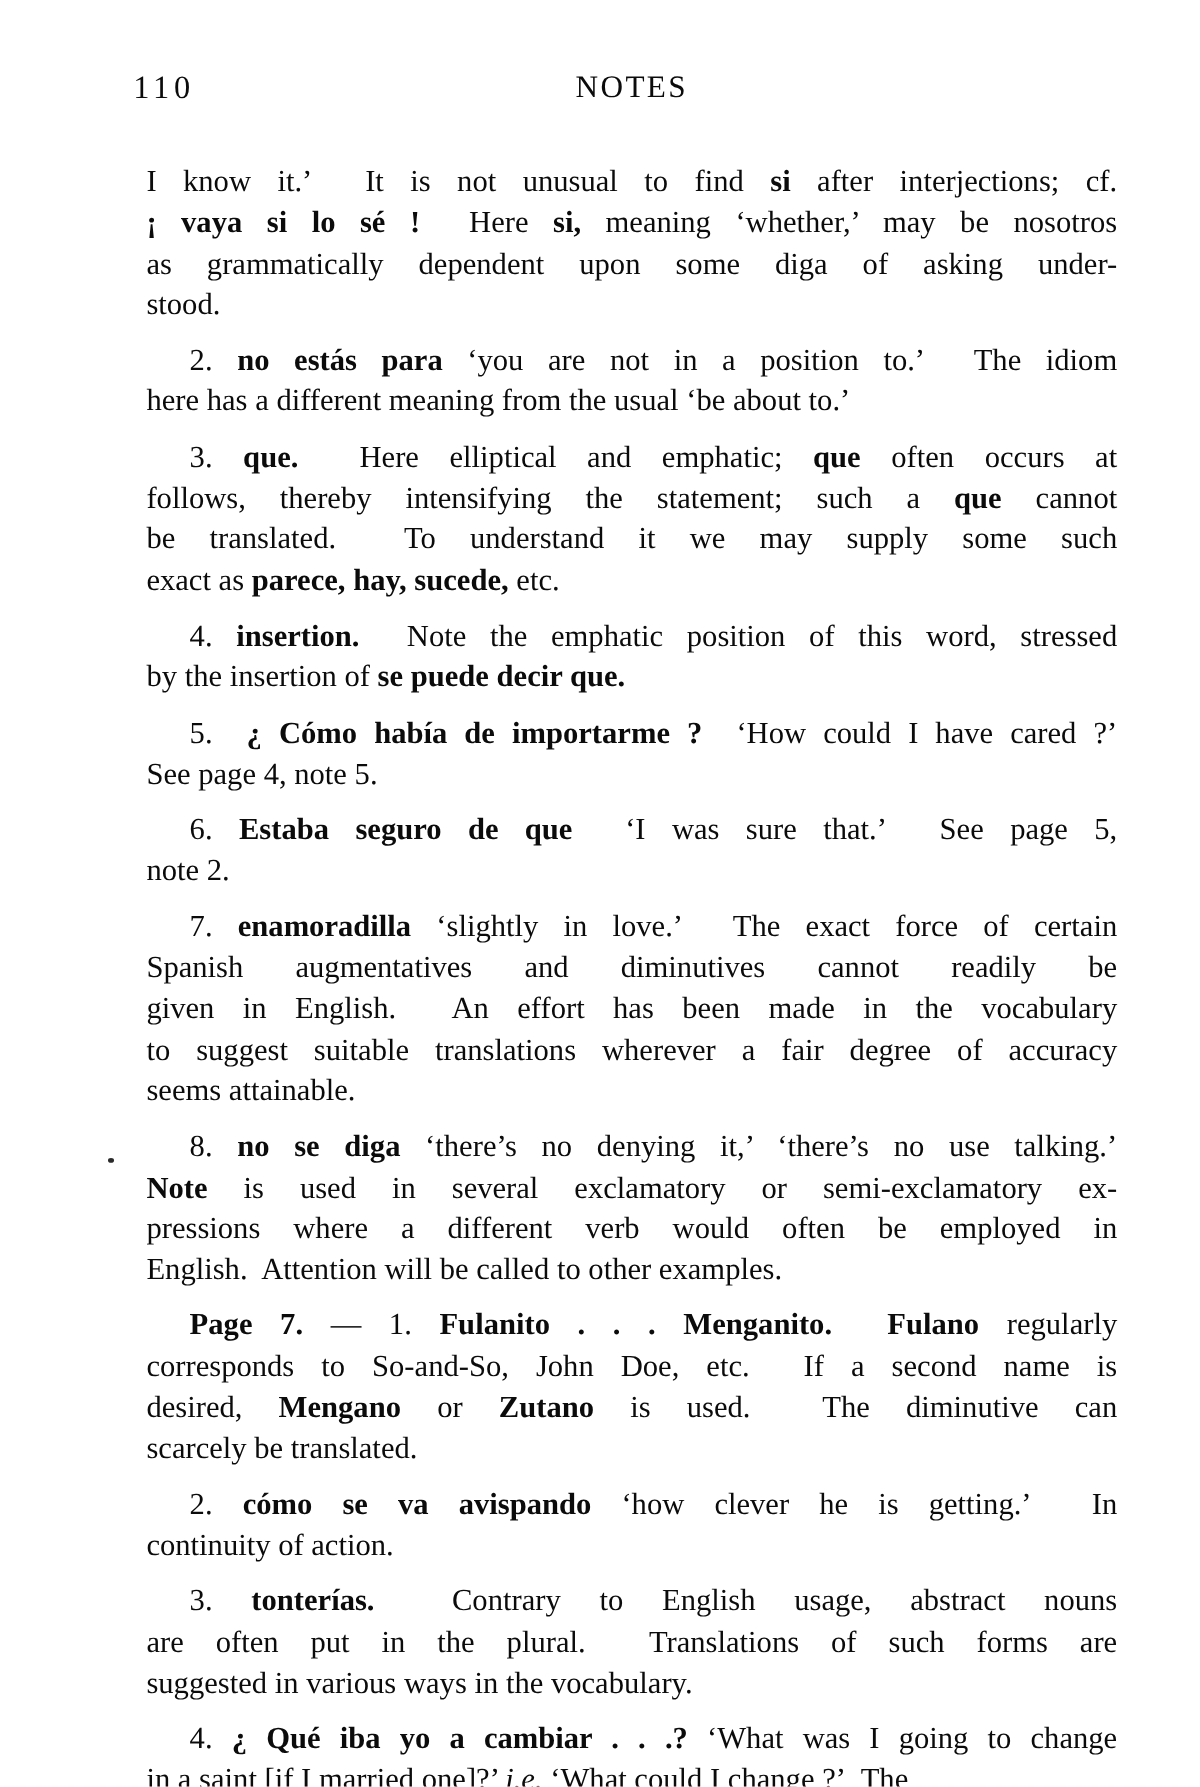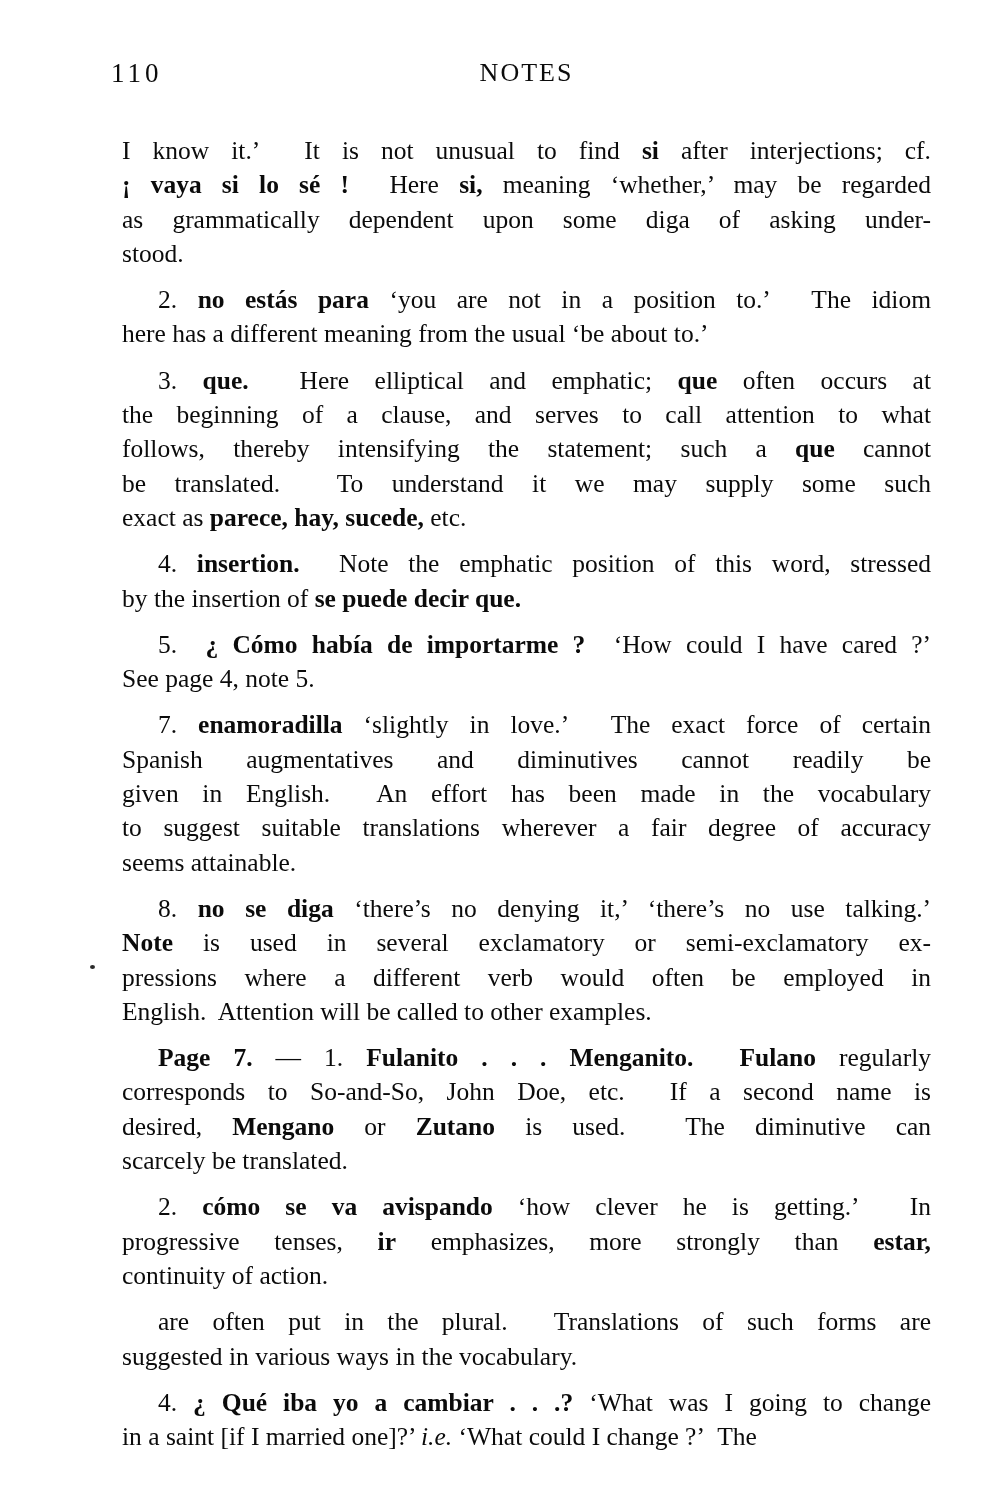--- a/index.html
+++ b/index.html
@@ -59,42 +59,45 @@
 </style>
 </head>
 <body>
 
 <div class="page">
   <div class="page-number">110</div>
   <div class="running-head">NOTES</div>
   <div class="body-text">
       <div class="para">
         <div class="line"><span>I know it.’&nbsp; It is not unusual to find </span><span class="b">si</span><span> after interjections; cf.</span></div>
-        <div class="line"><span class="b">¡ vaya si lo sé !</span><span>&nbsp; Here </span><span class="b">si,</span><span> meaning ‘whether,’ may be regarded</span></div>
+        <div class="line"><span class="b">¡ vaya si lo sé !</span><span>&nbsp; Here </span><span class="b">si,</span><span> meaning ‘whether,’ may be nosotros</span></div>
         <div class="line"><span>as grammatically dependent upon some diga of asking under-</span></div>
         <div class="line last"><span>stood.</span></div>
       </div>
       <div class="para indent">
         <div class="line"><span>2. </span><span class="b">no estás para</span><span> ‘you are not in a position to.’&nbsp; The idiom</span></div>
         <div class="line last"><span>here has a different meaning from the usual ‘be about to.’</span></div>
       </div>
       <div class="para indent">
         <div class="line"><span>3. </span><span class="b">que.</span><span>&nbsp; Here elliptical and emphatic; </span><span class="b">que</span><span> often occurs at</span></div>
-        <div class="line"><span>the beginning of a clause, and serves to call attention to what</span></div>
         <div class="line"><span>follows, thereby intensifying the statement; such a </span><span class="b">que</span><span> cannot</span></div>
         <div class="line"><span>be translated.&nbsp; To understand it we may supply some such</span></div>
         <div class="line last"><span>exact as </span><span class="b">parece, hay, sucede,</span><span> etc.</span></div>
       </div>
       <div class="para indent">
         <div class="line"><span>4. </span><span class="b">insertion.</span><span>&nbsp; Note the emphatic position of this word, stressed</span></div>
         <div class="line last"><span>by the insertion of </span><span class="b">se puede decir que.</span></div>
       </div>
       <div class="para indent">
         <div class="line"><span>5.&nbsp; </span><span class="b">¿ Cómo había de importarme ?</span><span>&nbsp; ‘How could I have cared ?’</span></div>
         <div class="line last"><span>See page 4, note 5.</span></div>
+      </div>
+      <div class="para indent">
+        <div class="line"><span>6. </span><span class="b">Estaba seguro de que</span><span>&nbsp; ‘I was sure that.’&nbsp; See page 5,</span></div>
+        <div class="line last"><span>note 2.</span></div>
       </div>
       <div class="para indent">
         <div class="line"><span>7. </span><span class="b">enamoradilla</span><span> ‘slightly in love.’&nbsp; The exact force of certain</span></div>
         <div class="line"><span>Spanish augmentatives and diminutives cannot readily be</span></div>
         <div class="line"><span>given in English.&nbsp; An effort has been made in the vocabulary</span></div>
         <div class="line"><span>to suggest suitable translations wherever a fair degree of accuracy</span></div>
         <div class="line last"><span>seems attainable.</span></div>
       </div>
       <div class="para indent">
         <div class="line"><span>8. </span><span class="b">no se diga</span><span> ‘there’s no denying it,’ ‘there’s no use talking.’</span></div>
@@ -103,24 +106,24 @@
         <div class="line last"><span>English.&nbsp; Attention will be called to other examples.</span></div>
       </div>
       <div class="para indent">
         <div class="line"><span class="b">Page 7.</span><span> — 1. </span><span class="b">Fulanito . . . Menganito.</span><span>&nbsp; </span><span class="b">Fulano</span><span> regularly</span></div>
         <div class="line"><span>corresponds to So-and-So, John Doe, etc.&nbsp; If a second name is</span></div>
         <div class="line"><span>desired, </span><span class="b">Mengano</span><span> or </span><span class="b">Zutano</span><span> is used.&nbsp; The diminutive can</span></div>
         <div class="line last"><span>scarcely be translated.</span></div>
       </div>
       <div class="para indent">
         <div class="line"><span>2. </span><span class="b">cómo se va avispando</span><span> ‘how clever he is getting.’&nbsp; In</span></div>
-        <div class="line"><span>progressive tenses, </span><span class="b">ir</span><span> emphasizes, more strongly than </span><span class="b">estar,</span></div>
         <div class="line last"><span>continuity of action.</span></div>
       </div>
       <div class="para indent">
+        <div class="line"><span>3. </span><span class="b">tonterías.</span><span>&nbsp; Contrary to English usage, abstract nouns</span></div>
         <div class="line"><span>are often put in the plural.&nbsp; Translations of such forms are</span></div>
         <div class="line last"><span>suggested in various ways in the vocabulary.</span></div>
       </div>
       <div class="para indent">
         <div class="line"><span>4. </span><span class="b">¿ Qué iba yo a cambiar . . .?</span><span> ‘What was I going to change</span></div>
         <div class="line last"><span>in a saint [if I married one]?’ </span><span class="i">i.e.</span><span> ‘What could I change ?’&nbsp; The</span></div>
       </div>
     </div>
   <div class="artifact"></div>
 </div>

